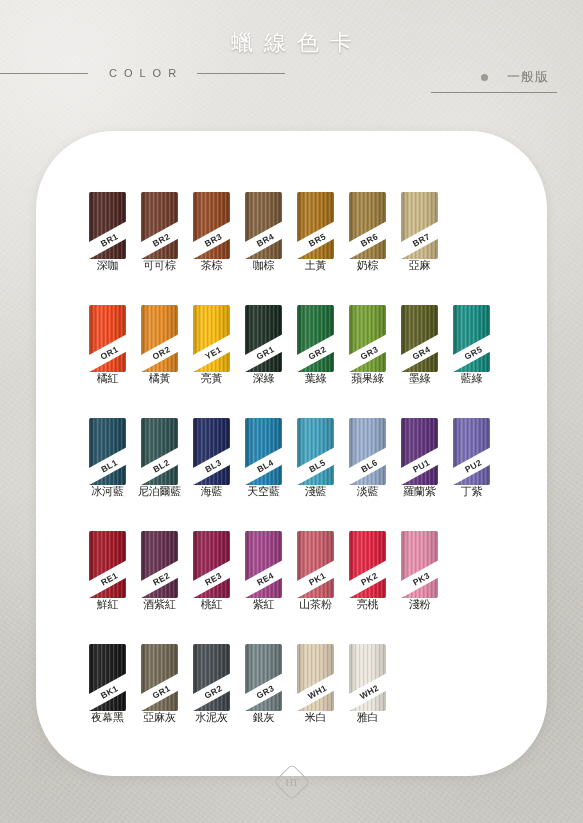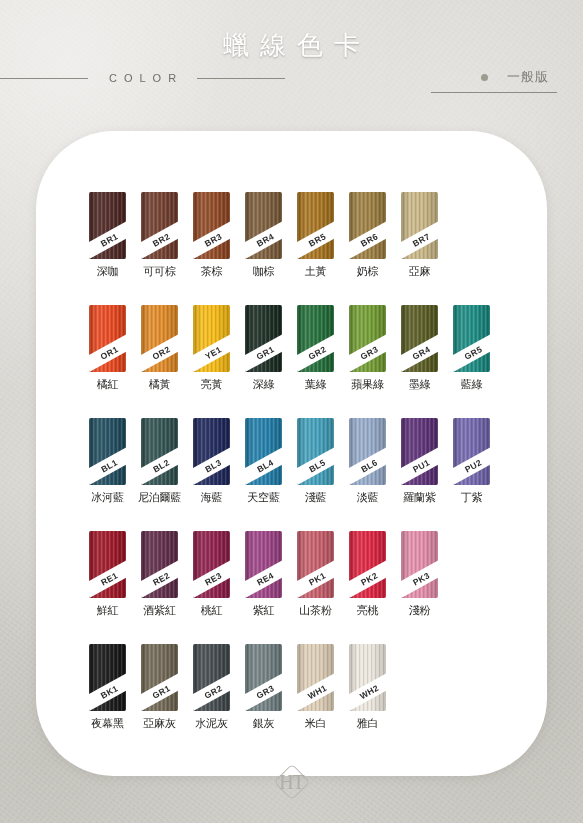--- a/index.html
+++ b/index.html
@@ -36,21 +36,21 @@
     pointer-events: none;
   }
 
   
   #header {
     position: absolute;
     left: 0; right: 0; top: 28px;
     text-align: center;
   }
   .title-cn {
-    font-size: 26px;
+    font-size: 22px;
     letter-spacing: 11px;
     color: #ffffff;
     text-shadow: 0 1px 2px rgba(120,118,112,.55);
     font-weight: 400;
     padding-left: 11px;
   }
   .subrow {
     margin-top: 9px;
     display: flex;
     align-items: center;
@@ -161,21 +161,20 @@
   }
   .chip .code {
     font-size: 8.5px;
     font-weight: 700;
     color: #2b2b2b;
     letter-spacing: .4px;
     white-space: nowrap;
     font-family: "Liberation Sans", sans-serif;
   }
   .sw-name {
-    margin-top: 6px;
     font-size: 11px;
     color: #1d1d1b;
     white-space: nowrap;
     letter-spacing: -.2px;
     line-height: 13px;
   }
 
   
   #logo {
     position: absolute;
@@ -192,21 +191,21 @@
     border: 1px solid #b7b5ae;
     border-radius: 5px;
     transform: rotate(45deg);
   }
   #logo .mark {
     position: absolute;
     inset: 0;
     display: flex;
     align-items: center;
     justify-content: center;
-    font-size: 20px;
+    font-size: 11px;
     color: #b0aea7;
     letter-spacing: -1px;
     font-family: "Liberation Serif", serif;
   }
 </style>
 </head>
 <body>
 
 <div id="page">
   <div id="grain"></div>

